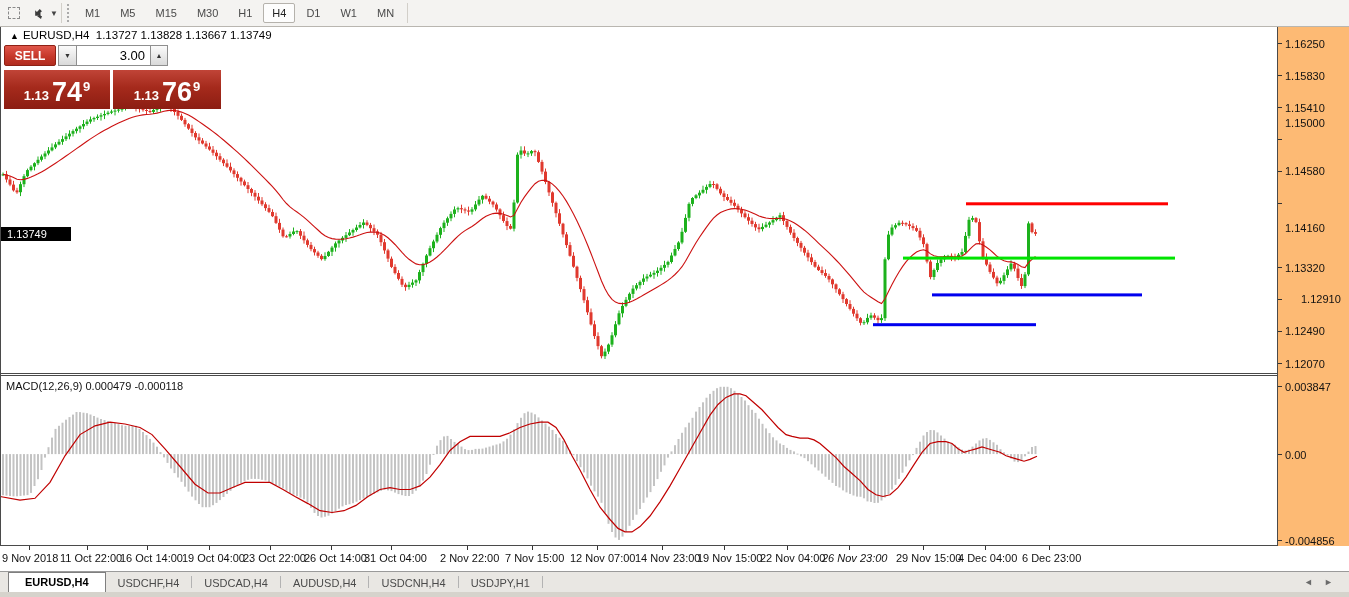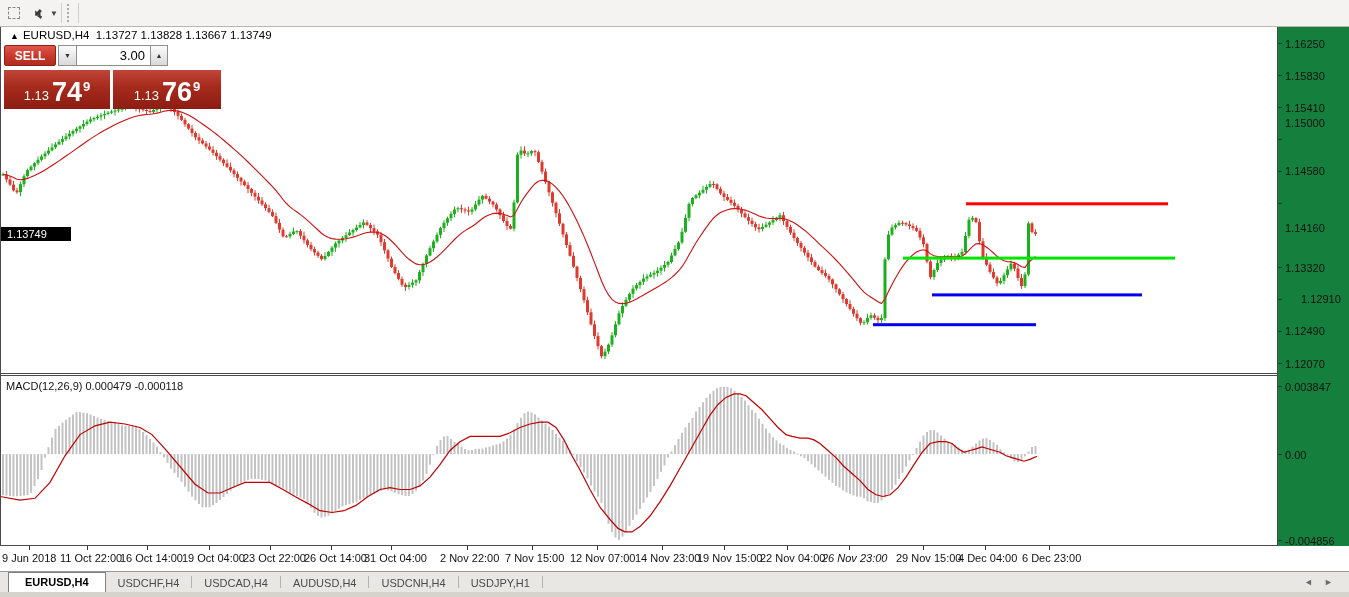--- a/index.html
+++ b/index.html
@@ -15,21 +15,21 @@
   .tb-grip { width:4px; height:18px; border-left:2px dotted #aaa; margin:0 4px 0 2px; }
   .tf-btn { padding:3px 8px; font-size:11px; color:#4a4a4a; margin:0 1px; border:1px solid transparent; border-radius:2px; cursor:default; }
   .tf-btn.active { background:#fdfdfd; border:1px solid #b5b2ac; color:#222; }
 
   
   #chart-region { position:absolute; left:0; top:27px; width:1349px; height:544px; background:#fff; }
   .pane-border { position:absolute; background:#4a4a4a; }
   svg { position:absolute; overflow:hidden; }
 
   
-  #price-axis { position:absolute; left:1277px; top:0; width:72px; height:519px; background:#15803d; border-left:1px solid #4a4a4a; }
+  #price-axis { position:absolute; left:1277px; top:0; width:72px; height:519px; background:#fdba74; border-left:1px solid #4a4a4a; }
   .axis-label { position:absolute; left:7px; font-size:11px; color:#111; white-space:nowrap; }
   .axis-tick { position:absolute; left:0; width:4px; height:1px; background:#333; }
   #price-tag { position:absolute; left:1px; width:70px; height:14px; background:#000; color:#fff; font-size:11px; line-height:14px; padding-left:6px; }
 
   
   #macd-label { position:absolute; left:6px; top:353px; font-size:11px; color:#111; }
 
   
   #time-axis { position:absolute; left:0; top:519px; width:1277px; height:25px; background:#fff; }
   .time-label { position:absolute; top:6px; font-size:11px; color:#111; white-space:nowrap; }
@@ -43,21 +43,21 @@
             background:linear-gradient(#e0564a, #c6382a 55%, #b02c1f); border:1px solid #8e2115; cursor:default; }
   #sell-btn { left:4px; top:17px; width:52px; }
   #buy-btn { left:171px; top:17px; width:50px;margin-top:36px; }
   .spin { position:absolute; top:17px; width:19px; height:21px; background:linear-gradient(#fbfbfb,#d9d9d9); border:1px solid #8f8f8f; font-size:7px; color:#333; text-align:center; line-height:19px; cursor:default; }
   #spin-dn { left:58px; }
   #spin-up { left:150px; width:18px; }
   #vol-box { position:absolute; left:76px; top:17px; width:75px; height:21px; border:1px solid #8f8f8f; background:#fff; font-size:13px; color:#000; text-align:right; padding-right:5px; font-family:"Liberation Sans",sans-serif; }
   .big-quote { position:absolute; top:42px; height:39px; background:linear-gradient(#c04437,#a52a1c 45%,#8c1d12); color:#fff; display:flex; align-items:flex-end; justify-content:center; padding-bottom:3px; }
   #bid-box { left:4px; width:106px; }
   #ask-box { left:113px; width:108px; }
-  .bq-small { font-size:13px; font-weight:normal; margin-right:3px; margin-bottom:3px; }
+  .bq-small { font-size:13px; font-weight:bold; margin-right:3px; margin-bottom:3px; }
   .bq-big { font-size:27px; font-weight:bold; line-height:27px; }
   .bq-sup { font-size:13px; font-weight:bold; position:relative; top:-12px; margin-left:1px; }
 
   
   #tabbar { position:absolute; left:0; top:571px; width:1349px; height:21px; background:#e9e7e3; border-top:1px solid #9a9a9a; display:flex; align-items:flex-end; }
   .tab { font-size:11px; color:#4a4a4a; padding:3px 12px 3px 12px; white-space:nowrap; cursor:default; }
   .tab.active { background:#fff; color:#000; border:1px solid #7f7f7f; border-bottom:none; padding:3px 16px; margin-left:8px; font-weight:bold; height:20px; }
   .tab-sep { width:1px; height:12px; background:#b3b3b3; margin-bottom:4px; }
   .tab-scroll { position:absolute; top:5px; font-size:9px; color:#6b6b6b; cursor:default; }
   #tab-scroll-left { right:36px; }
@@ -77,20 +77,31 @@
       <svg width="14" height="14">
         <path d="M3,7 L7,3 L7,5.5 L11,5.5 L11,8.5 L7,8.5 L7,11 Z" fill="#3c3c3c" transform="rotate(-45 7 7)"></path>
         <path d="M11,7 L7,11 L7,8.5 L3,8.5 L3,5.5 L7,5.5 L7,3 Z" fill="#3c3c3c" transform="rotate(-45 7 7) translate(0,0)" opacity="0"></path>
         <path d="M4,4 l4,-3 l0,2 l3,0 l0,2 l-3,0 l0,2 z" fill="#3c3c3c" opacity="0"></path>
         <path d="M10,13 l-4,-3 l1.5,0 l0,-3 l2,0 l0,3 l1.5,0 z" fill="#3c3c3c"></path>
       </svg>
     </span>
     <span class="caret">▼</span>
     <span class="tb-sep"></span>
     <span class="tb-grip"></span>
+    <span id="tf-group" style="display:flex;">
+        <span class="tf-btn">M1</span>
+        <span class="tf-btn">M5</span>
+        <span class="tf-btn">M15</span>
+        <span class="tf-btn">M30</span>
+        <span class="tf-btn">H1</span>
+        <span class="tf-btn active">H4</span>
+        <span class="tf-btn">D1</span>
+        <span class="tf-btn">W1</span>
+        <span class="tf-btn">MN</span>
+      </span>
     <span class="tb-sep"></span>
   </div>
 
   <div id="chart-region">
     <svg id="main-svg" style="left:0;top:0;" width="1277" height="346">
         <line x1="3" y1="145.5" x2="3" y2="149.1" stroke="#1cb11c" stroke-width="1"></line>
         <rect x="1.5" y="147.4" width="3" height="1.0" fill="#1cb11c"></rect>
         <line x1="6.5" y1="143.9" x2="6.5" y2="155.5" stroke="#e0392e" stroke-width="1"></line>
         <rect x="5" y="147.4" width="3" height="5.1" fill="#e0392e"></rect>
         <line x1="10" y1="149.2" x2="10" y2="159.2" stroke="#e0392e" stroke-width="1"></line>
@@ -1018,21 +1029,21 @@
         <div class="axis-label" style="top: 354px;">0.003847</div>
         <div class="axis-tick" style="top: 427px;"></div>
         <div class="axis-label" style="top: 422px;">0.00</div>
         <div class="axis-tick" style="top: 513px;"></div>
         <div class="axis-label" style="top: 508px;">-0.004856</div>
       </div>
     <div id="price-tag" style="top:200px;">1.13749</div>
 
     <div id="time-axis">
         <div class="time-tick" style="left: 29px;"></div>
-        <div class="time-label" style="left: 2px;">9 Jun 2018</div>
+        <div class="time-label" style="left: 2px;">9 Nov 2018</div>
         <div class="time-tick" style="left: 87px;"></div>
         <div class="time-label" style="left: 60px;">11 Oct 22:00</div>
         <div class="time-tick" style="left: 147px;"></div>
         <div class="time-label" style="left: 120px;">16 Oct 14:00</div>
         <div class="time-tick" style="left: 209px;"></div>
         <div class="time-label" style="left: 182px;">19 Oct 04:00</div>
         <div class="time-tick" style="left: 270px;"></div>
         <div class="time-label" style="left: 243px;">23 Oct 22:00</div>
         <div class="time-tick" style="left: 331px;"></div>
         <div class="time-label" style="left: 304px;">26 Oct 14:00</div>

